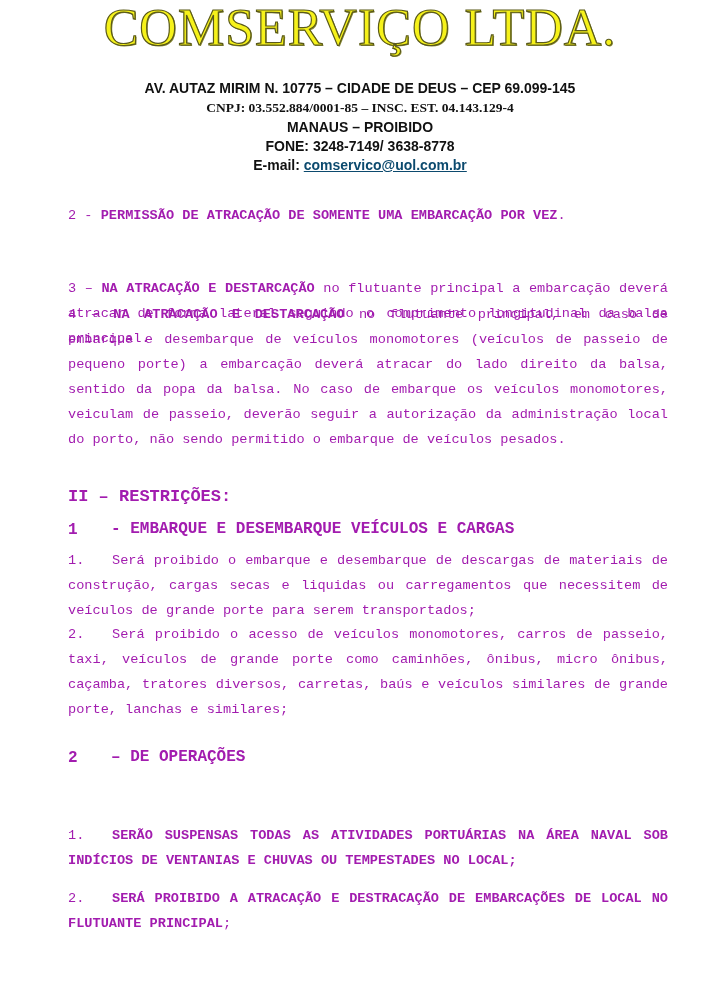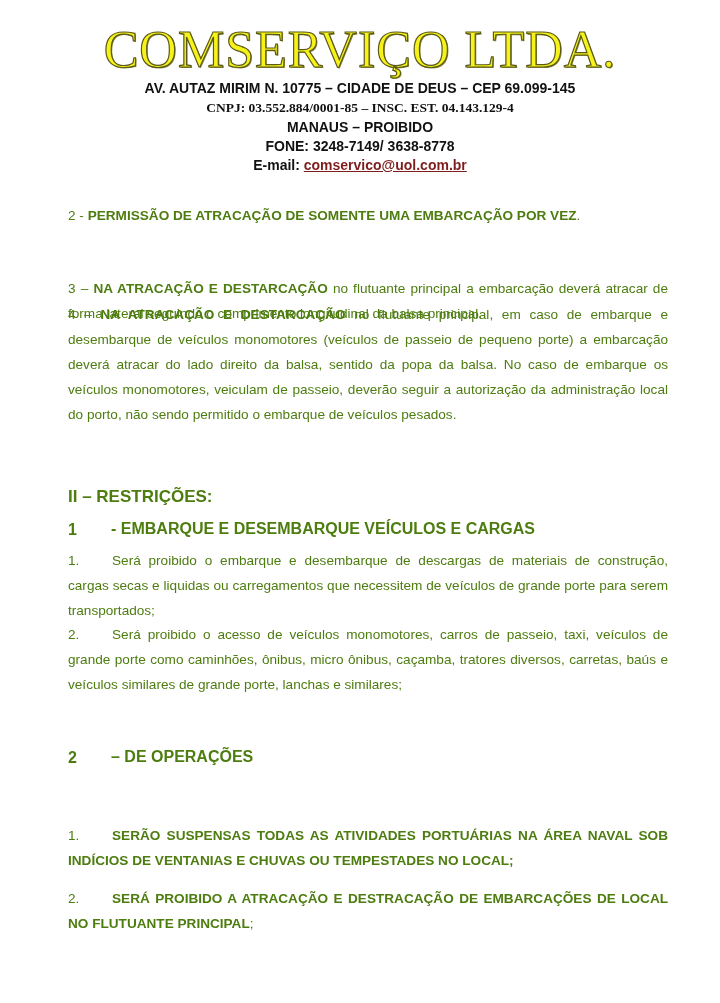--- a/index.html
+++ b/index.html
@@ -1,36 +1,36 @@
 <!DOCTYPE html>
 <html><head>
 <meta charset="utf-8">
 <style>
   html, body { margin: 0; padding: 0; background: #ffffff; }
   body { width: 720px; height: 1003px; position: relative; overflow: hidden; color: #111; }
   .abs { position: absolute; }
 
   
   .brand {
-    left: 0; width: 720px; top: 22px; text-align: center;
+    left: 0; width: 720px; top: 0; text-align: center;
     font-family: "Liberation Serif", "DejaVu Serif", serif;
     font-size: 52px; line-height: 56px; letter-spacing: 1px;
     color: #f6f21a;
     -webkit-text-stroke: 1.2px #5a5a1a;
     text-shadow: 1px 1px 0 #8b8b3a;
   }
   .lh-line {
     left: 0; width: 720px; text-align: center; color: #111;
   }
   .lh-sans { font-family: "Liberation Sans", "DejaVu Sans", sans-serif; font-weight: bold; font-size: 14px; }
   .lh-serif { font-family: "Liberation Serif", "DejaVu Serif", serif; font-weight: bold; font-size: 13.5px; }
-  .email-link { color: #7f1d1d; text-decoration: underline; }
+  .email-link { color: #0c4a6e; text-decoration: underline; }
 
   
-  .doc { font-family: Liberation Sans, sans-serif; font-size: 13.6px; color: #4d7c0f; }
+  .doc { font-family: Liberation Mono, monospace; font-size: 13.6px; color: #a21caf; }
   .para {
     left: 68px; width: 600px; line-height: 25px; text-align: justify;
   }
   .para b { font-weight: bold; }
   .heading-ii { left: 68px; font-size: 17px; font-weight: bold; line-height: 22px; margin-top: 7px; }
   .sub-num { left: 68px; font-size: 16px; font-weight: bold; }
   .sub-title { left: 111px; font-size: 16px; font-weight: bold; }
   .item-num { display: inline-block; width: 44px; }
   .bold-para { font-weight: bold; }
 </style>

